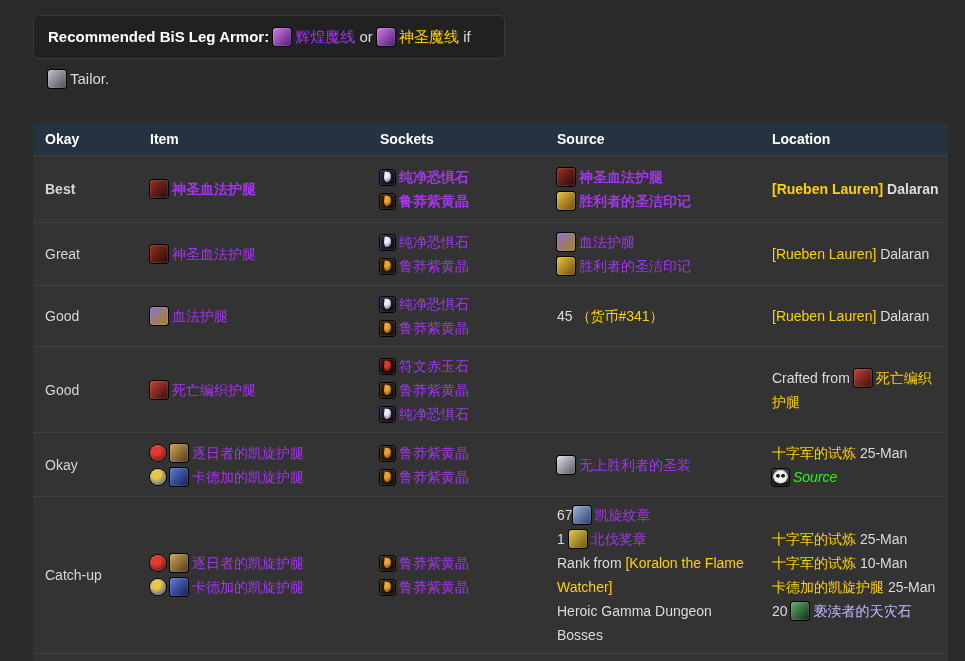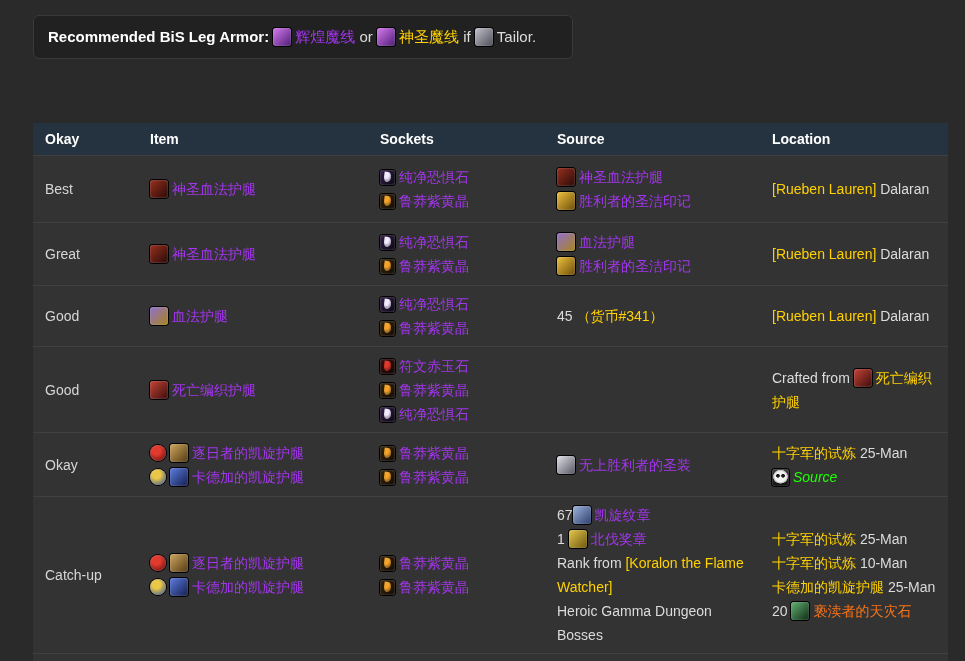--- a/index.html
+++ b/index.html
@@ -3,21 +3,21 @@
 <meta charset="utf-8">
 <style>
   html,body{margin:0;padding:0;}
   body{
     width:965px;height:661px;overflow:hidden;position:relative;
     background:#2a2a2a;color:#dcdcdc;
     font-family:"Liberation Sans", sans-serif;
   }
   
   .banner{
-    position:absolute;left:33px;top:15px;height:44px;width:540px;box-sizing:border-box;
+    position:absolute;left:33px;top:15px;height:44px;width:472px;box-sizing:border-box;
     background:#212121;border:1px solid #3a3a3a;border-radius:6px;
     padding:0 14px;line-height:42px;font-size:15px;color:#ececec;white-space:nowrap;
   }
   .b-prefix{font-weight:bold;color:#ffffff;white-space:pre;}
   
   table.bis{
     position:absolute;left:33px;top:123px;width:915px;
     border-collapse:collapse;table-layout:fixed;font-size:14px;
   }
   thead th{
@@ -29,21 +29,21 @@
     vertical-align:middle;padding:6px 8px 6px 12px;
   }
   tr.partial td{padding:0;height:8px;}
   .rank{color:#d6d6d6;font-size:14px;}
   .cline{line-height:24px;}
   .txt{white-space:pre-wrap;color:#dcdcdc;}
   a.lk{text-decoration:none;cursor:pointer;white-space:pre-wrap;}
   .lk-epic{color:#a335ee;}
   .lk-gold{color:#ffd100;}
   .lk-green{color:#1eff00;font-style:italic;}
-  .lk-wul{color:#f97316;text-decoration:underline;margin-top:15px;}
+  .lk-wul{color:#c4b5fd;text-decoration:underline;margin-top:15px;}
   
   .wicon{
     display:inline-block;width:18px;height:18px;border-radius:3px;
     vertical-align:-4px;margin-right:4px;
     background:linear-gradient(135deg,var(--c1,#888),var(--c2,#333));
     box-shadow:0 0 0 1px #000, inset 0 0 2px rgba(255,255,255,.35);
   }
   .kind-gem{width:15px;height:15px;position:relative;vertical-align:-3px;}
   .kind-gem::after{
     content:"";position:absolute;left:4px;top:2px;width:7px;height:10px;
@@ -79,21 +79,21 @@
   <thead>
     <tr id="hdr-row">
         <th>Okay</th>
         <th>Item</th>
         <th>Sockets</th>
         <th>Source</th>
         <th>Location</th>
       </tr>
   </thead>
   <tbody id="tbody">
-      <tr style="height: 67px;">
+      <tr style="height: 67px; font-weight: bold;">
         <td><span class="rank">Best</span></td>
         <td>
           <div class="cline"><span class="wicon kind-square" style="--c1: #97301e; --c2: #2a0a08;"></span><a class="lk lk-epic">神圣血法护腿</a></div>
         </td>
         <td>
           <div class="cline"><span class="wicon kind-gem" style="--c1: #332046; --c2: #0d0716; --gem: #f2ecff;"></span><a class="lk lk-epic">纯净恐惧石</a></div>
           <div class="cline"><span class="wicon kind-gem" style="--c1: #33240e; --c2: #140c04; --gem: #f5a52e;"></span><a class="lk lk-epic">鲁莽紫黄晶</a></div>
         </td>
         <td>
           <div class="cline"><span class="wicon kind-square" style="--c1: #97301e; --c2: #2a0a08;"></span><a class="lk lk-epic">神圣血法护腿</a></div>

